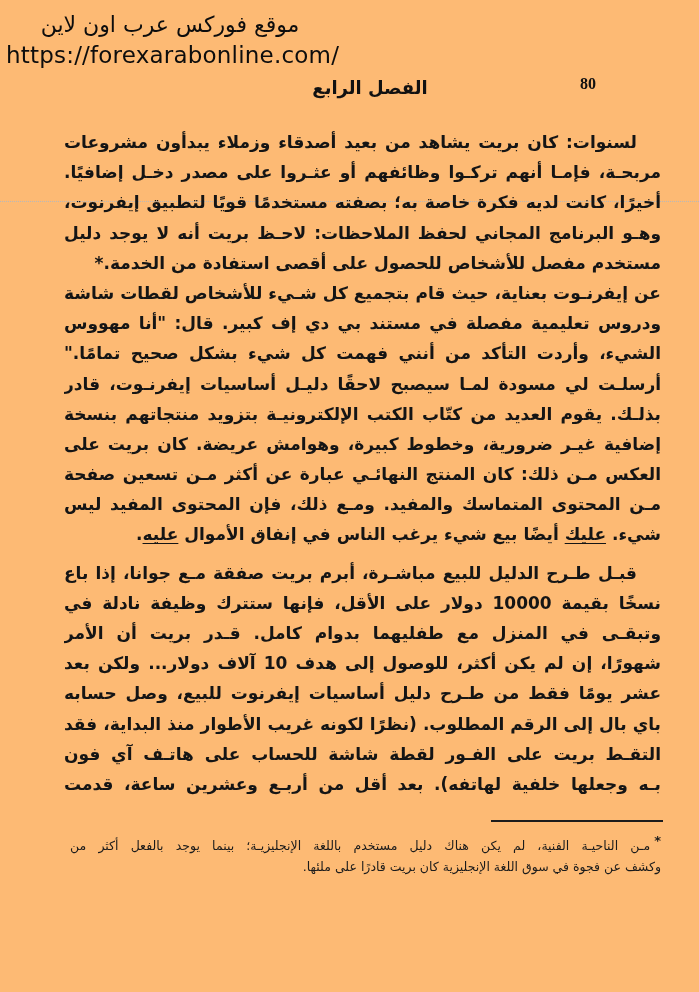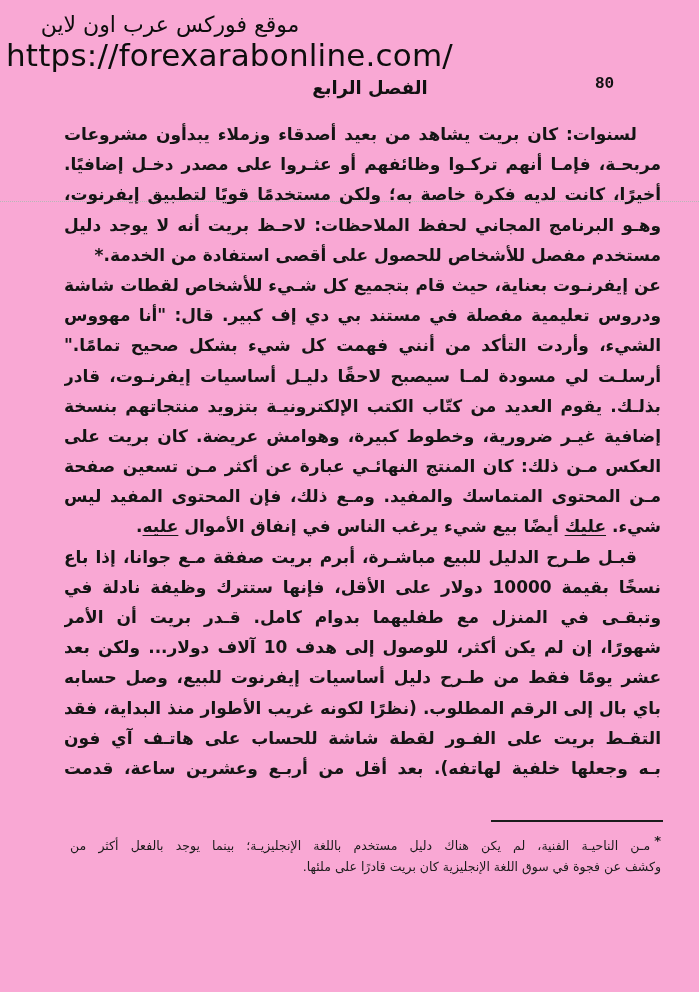--- a/index.html
+++ b/index.html
@@ -1,47 +1,47 @@
 <!DOCTYPE html>
 <html lang="ar"><head>
 <meta charset="utf-8">
 <style>
   html,body{margin:0;padding:0;background:#ffffff;}
   .page{
-    position:relative;width:699px;height:992px;background:#f9a8d4;
+    position:relative;width:699px;height:992px;background:#fdba74;
     overflow:hidden;color:#161616;
     font-family:"DejaVu Sans", sans-serif;
   }
   
   .watermark{position:absolute;top:10px;left:6px;width:328px;}
   .wm-ar{direction:rtl;text-align:center;font-size:22px;line-height:30px;color:#0d0d0d;}
-  .wm-url{text-align:left;font-size:31px;line-height:30px;color:#0d0d0d;letter-spacing:0.2px;}
+  .wm-url{text-align:left;font-size:23px;line-height:30px;color:#0d0d0d;letter-spacing:0.2px;}
   
   .chapter-title{
     position:absolute;top:77px;left:312px;width:116px;text-align:center;
     direction:rtl;font-weight:bold;font-size:18px;color:#111;
   }
   .page-number{
-    position:absolute;top:75px;left:595px;font-family:Liberation Mono, monospace;
+    position:absolute;top:75px;left:580px;font-family:Liberation Serif, serif;
     font-weight:bold;font-size:16px;color:#111;
   }
   
   .scan-artifact-line{
     position:absolute;top:201px;left:0;right:0;height:0;
     border-top:1px dotted #b8b8b8;
   }
   
   .body-text{
     position:absolute;top:119px;right:38px;left:64px;
     direction:rtl;font-size:17px;line-height:30.2px;font-weight:bold;
     color:#151515;
   }
   .line{text-align:justify;text-align-last:justify;overflow:hidden;height:30.2px;}
   .line.end{text-align-last:right;}
-  .line.first{padding-right:24px;}
+  .line.first{padding-right:24px;margin-top:8px;}
   .it{}
   .un{text-decoration:underline;text-underline-offset:3px;}
   
   .footnote-rule{
     position:absolute;top:820px;right:36px;width:172px;height:0;
     border-top:2px solid #1c1c1c;
   }
   .footnote{
     position:absolute;top:828px;right:38px;left:70px;
     direction:rtl;font-size:12.5px;line-height:26px;color:#1b1b1b;
@@ -63,21 +63,21 @@
   <div class="chapter-title">الفصل الرابع</div>
 
   <div class="page-number">80</div>
 
   <div class="scan-artifact-line"></div>
 
   <div class="body-text">
       <div>
         <div class="line first"><span>لسنوات: كان بريت يشاهد من بعيد أصدقاء وزملاء يبدأون مشروعات</span></div>
         <div class="line"><span>مربحـة، فإمـا أنهم تركـوا وظائفهم أو عثـروا على مصدر دخـل إضافيًا.</span></div>
-        <div class="line"><span>أخيرًا، كانت لديه فكرة خاصة به؛ ولكن مستخدمًا قويًا لتطبيق إيفرنوت،</span></div>
+        <div class="line"><span>أخيرًا، كانت لديه فكرة خاصة به؛ بصفته مستخدمًا قويًا لتطبيق إيفرنوت،</span></div>
         <div class="line"><span>وهـو البرنامج المجاني لحفظ الملاحظات: لاحـظ بريت أنه لا يوجد دليل</span></div>
         <div class="line end"><span>مستخدم مفصل للأشخاص للحصول على أقصى استفادة من الخدمة.*</span></div>
       </div>
       <div>
         <div class="line"><span>عن إيفرنـوت بعناية، حيث قام بتجميع كل شـيء للأشخاص لقطات شاشة</span></div>
         <div class="line"><span>ودروس تعليمية مفصلة في مستند بي دي إف كبير. قال: "أنا مهووس بهذا</span></div>
         <div class="line"><span>الشيء، وأردت التأكد من أنني فهمت كل شيء بشكل صحيح تمامًا." عندما</span></div>
         <div class="line"><span>أرسلـت لي مسودة لمـا سيصبح لاحقًا دليـل </span><span class="it">أساسيات إيفرنـوت</span><span>، قادر</span></div>
         <div class="line"><span>بذلـك. يقوم العديد من كتّاب الكتب الإلكترونيـة بتزويد منتجاتهم بنسخة</span></div>
         <div class="line"><span>إضافية غيـر ضرورية، وخطوط كبيرة، وهوامش عريضة. كان بريت على</span></div>

